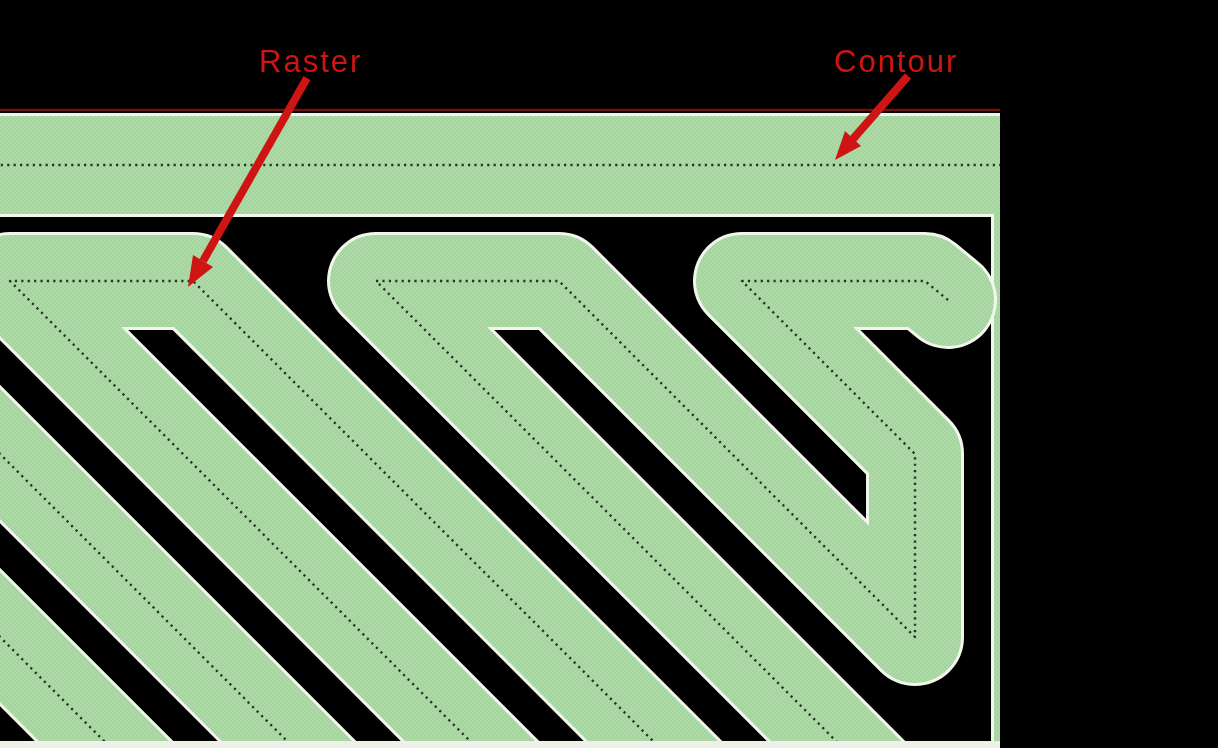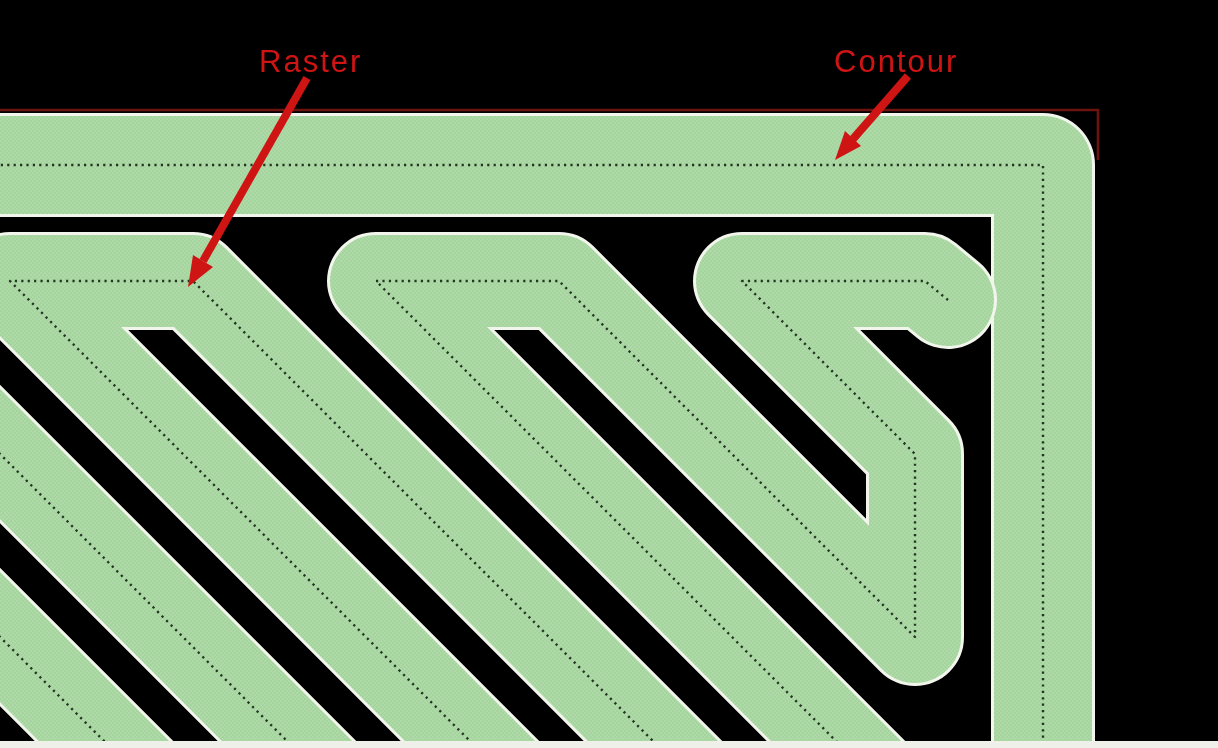--- a/index.html
+++ b/index.html
@@ -1,16 +1,16 @@
 <!DOCTYPE html>
 <html><head>
 <meta charset="utf-8">
 <style>
   html,body{margin:0;padding:0;background:#000;}
-  #stage{position:relative;width:1218px;height:748px;overflow:hidden;background:#d946ef;
+  #stage{position:relative;width:1000px;height:748px;overflow:hidden;background:#d946ef;
          font-family:"Liberation Sans",sans-serif;}
   #stage svg{position:absolute;left:0;top:0;}
   text.annot{font-family:"Liberation Sans",sans-serif;letter-spacing:2px;font-weight:400;}
 </style>
 </head>
 <body>
 
 <div id="stage">
   <svg id="scene" width="1218" height="748" viewBox="0 0 1218 748">
     <defs>

